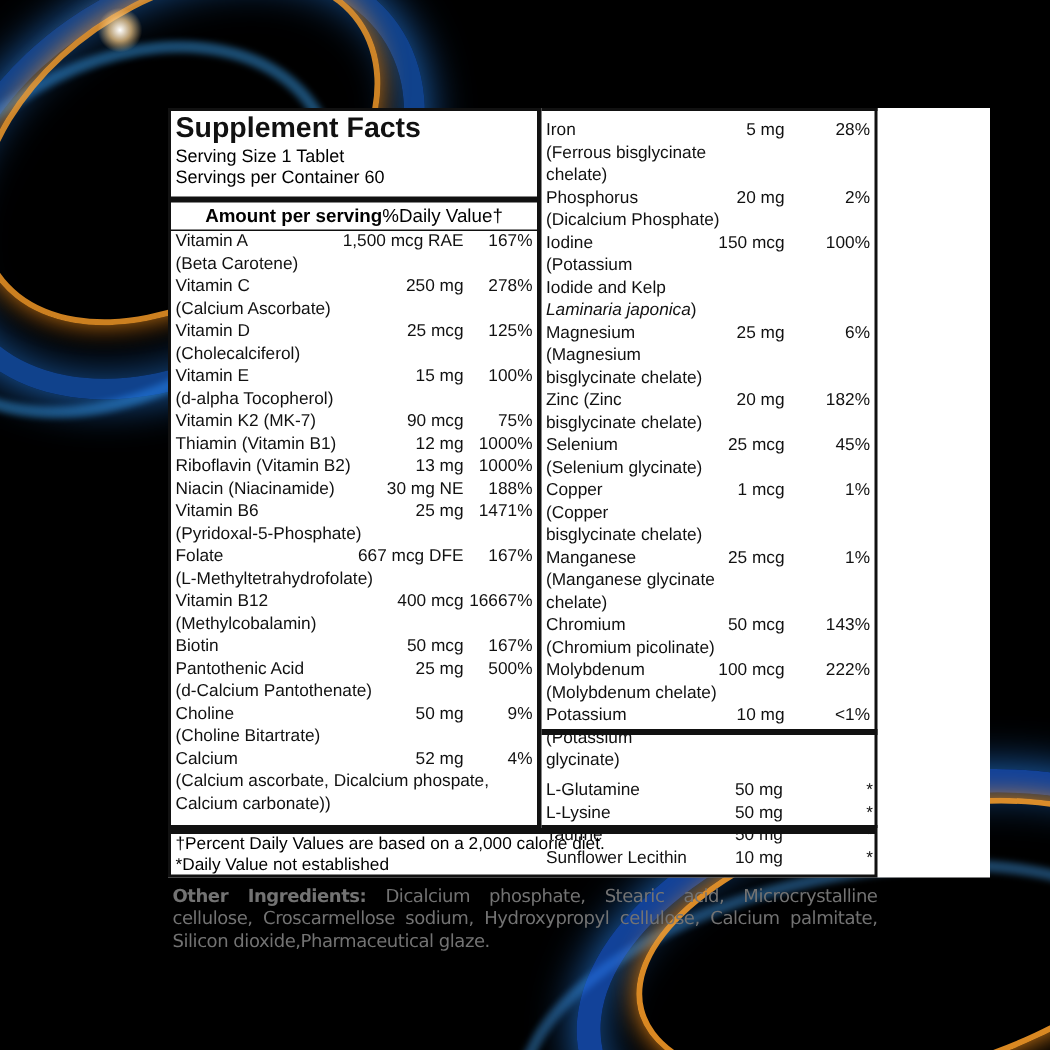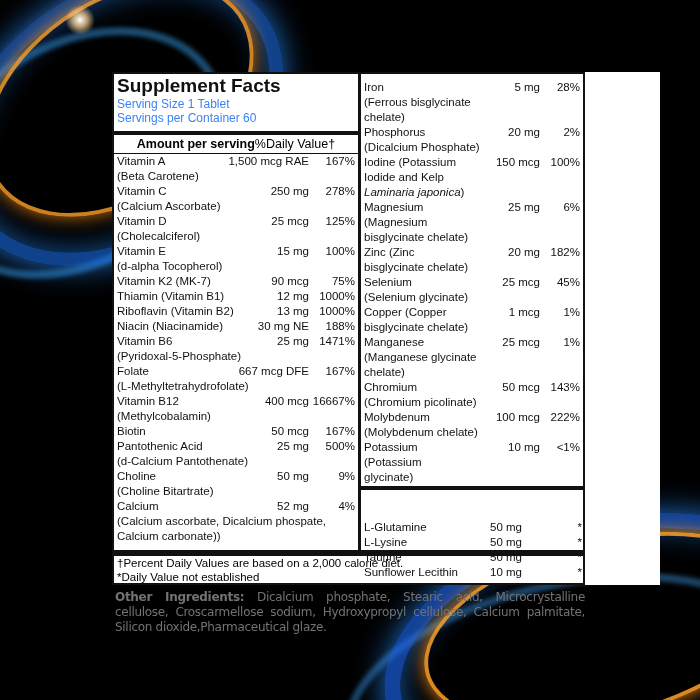--- a/index.html
+++ b/index.html
@@ -14,27 +14,27 @@
   .r6{left:340px;top:580px;width:440px;height:210px;transform:rotate(-12deg);border:8px solid rgba(70,170,255,0.4);filter:blur(2px);}
   .flare{position:absolute;left:600px;top:530px;width:40px;height:40px;border-radius:50%;background:radial-gradient(circle,#fff 0%,rgba(255,220,150,0.8) 30%,rgba(255,160,40,0) 70%);}
   .flare2{position:absolute;left:65px;top:5px;width:30px;height:30px;border-radius:50%;background:radial-gradient(circle,#fff 0%,rgba(255,210,140,0.7) 35%,rgba(255,160,40,0) 70%);}
 
   .panel{position:absolute;left:112px;top:72px;width:548px;height:513px;background:#fff;}
   .col{position:absolute;top:0;}
   .left{left:0;width:246px;height:480px;border:2px solid #111;border-right:none;box-sizing:border-box;}
   .divider{position:absolute;left:246px;top:0;width:3px;height:480px;background:#111;}
   .right{left:249px;width:224px;height:480px;border:2px solid #111;border-left:none;box-sizing:border-box;}
   .title{font-weight:bold;font-size:19px;padding:1px 3px 0 3px;line-height:22px;color:#111;}
-  .serv{font-size:12px;line-height:14px;padding:0 3px;color:#3b82f6;}
+  .serv{font-size:12px;line-height:14px;padding:0 3px;color:#000000;}
   .hdr{margin-top:6px;border-top:4px solid #111;border-bottom:1px solid #111;display:flex;justify-content:center;padding:1px 3px;font-size:12.5px;line-height:16px;}
   .hdr b{font-weight:bold;}
   .row{display:grid;grid-template-columns:1fr auto 46px;font-size:11.5px;line-height:15px;padding:0 3px;color:#111;}
   .row .amt{text-align:right;white-space:nowrap;}
   .row .dv{text-align:right;}
-  .right .row{grid-template-columns:1fr 62px 40px;}
+  .right .row{grid-template-columns:1fr 62px 40px;gap:17px;}
   .sub{font-size:11.5px;line-height:15px;padding:0 3px;color:#111;}
   .addl{position:absolute;left:249px;top:414px;width:224px;border-top:4px solid #111;box-sizing:border-box;}
   .addl .row{grid-template-columns:1fr 60px 32px;}
   .addl .amt{text-align:left;}
   .foot{position:absolute;left:0;top:480px;width:473px;height:33px;border:2px solid #111;border-top:4px solid #111;box-sizing:border-box;font-size:11.5px;line-height:14px;padding:0 3px;}
   .other{position:absolute;left:115px;top:590px;width:470px;color:#737373;font-size:12px;line-height:15px;text-align:justify;font-family:"DejaVu Sans",sans-serif;letter-spacing:-0.3px;}
   .other b{font-weight:bold;}
 </style>
 </head>
 <body>

